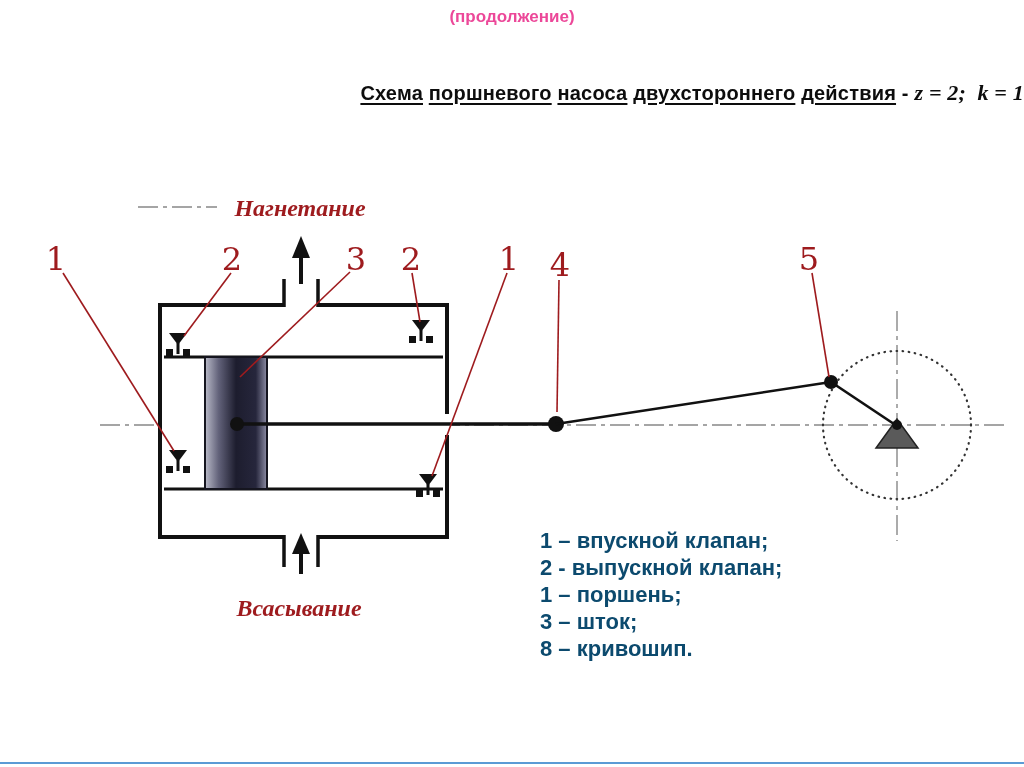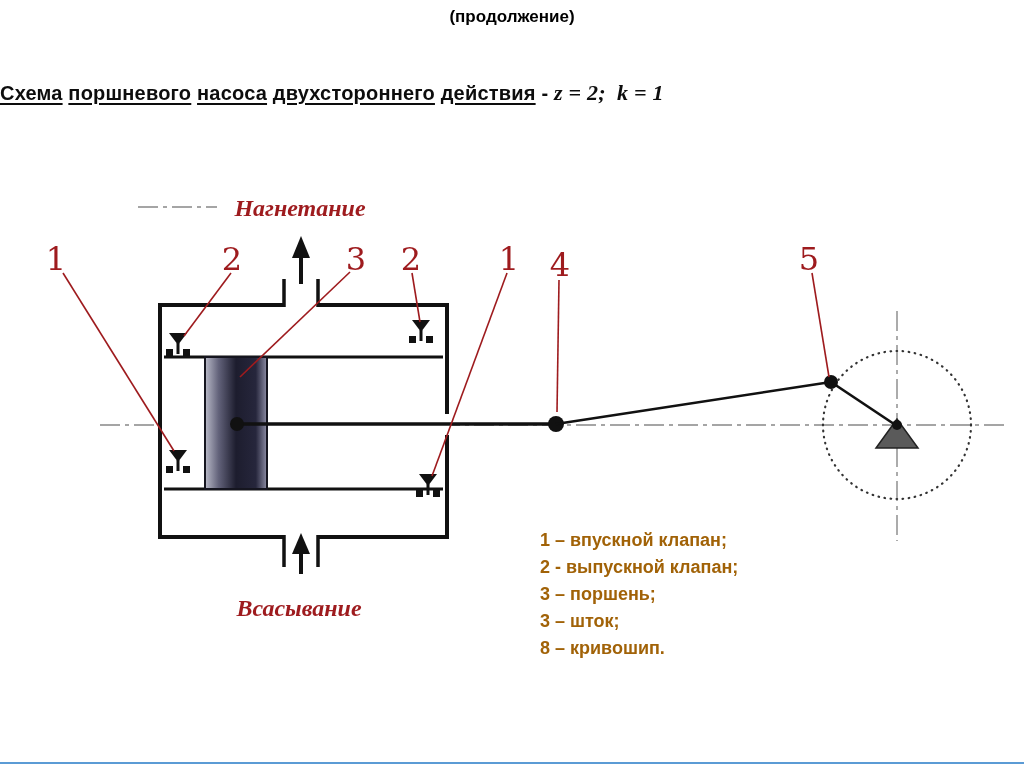--- a/index.html
+++ b/index.html
@@ -3,35 +3,35 @@
 <meta charset="utf-8">
 <style>
   * { box-sizing: border-box; }
   html, body { margin:0; padding:0; background:#dcdcdc; }
   .slide {
     position:relative; width:1024px; height:767px; background:#ffffff;
     font-family:"Liberation Sans", sans-serif; overflow:hidden; margin:0 auto;
   }
   .header {
     position:absolute; top:7px; left:0; width:100%; text-align:center;
-    font-size:17px; font-weight:700; color:#000000;
+    font-size:17px; font-weight:700; color:#ec4899;
   }
   .title {
-    position:absolute; top:80px; left:0; width:100%; text-align:left;
+    position:absolute; top:80px; left:0; width:100%; text-align:right;
     font-size:20px; font-weight:700; color:#0d0d0d; letter-spacing:0.2px;
   }
   .title .u { text-decoration:underline; text-decoration-thickness:1.5px; text-underline-offset:3px; }
   .title .formula {
     font-family:"Liberation Serif", serif; font-style:italic; font-weight:700;
     font-size:22px; white-space:pre;
   }
   .diagram-svg { position:absolute; left:0; top:0; }
   .legend {
-    position:absolute; left:540px; top:527px; font-size:18px; font-weight:700;
-    color:#a16207; line-height:27px;
+    position:absolute; left:540px; top:527px; font-size:22px; font-weight:700;
+    color:#0c4a6e; line-height:27px;
   }
   .footer-line { position:absolute; left:0; top:762px; width:1024px; height:2px; background:#5b9bd5; }
 
   
   .cylinder   { fill:#ffffff; stroke:#111111; stroke-width:4; }
   .mask       { fill:#ffffff; stroke:none; }
   .stub       { stroke:#111111; stroke-width:3.5; }
   .bore       { stroke:#111111; stroke-width:3; }
   .arrow-shaft{ stroke:#111111; stroke-width:4; }
   .arrow-head { fill:#111111; }
@@ -136,19 +136,19 @@
     <text class="red-num" x="560" y="276" text-anchor="middle">4</text>
     <text class="red-num" x="809" y="270" text-anchor="middle">5</text>
 
     <text class="red-label" x="300" y="216" text-anchor="middle">Нагнетание</text>
     <text class="red-label" x="299" y="616" text-anchor="middle">Всасывание</text>
   </svg>
 
   <div class="legend">
     <div class="legend-item">1 – впускной клапан;</div>
     <div class="legend-item">2 - выпускной клапан;</div>
-    <div class="legend-item">3 – поршень;</div>
+    <div class="legend-item">1 – поршень;</div>
     <div class="legend-item">3 – шток;</div>
     <div class="legend-item">8 – кривошип.</div>
   </div>
 
   <div class="footer-line"></div>
 </div>
 
 </body></html>

